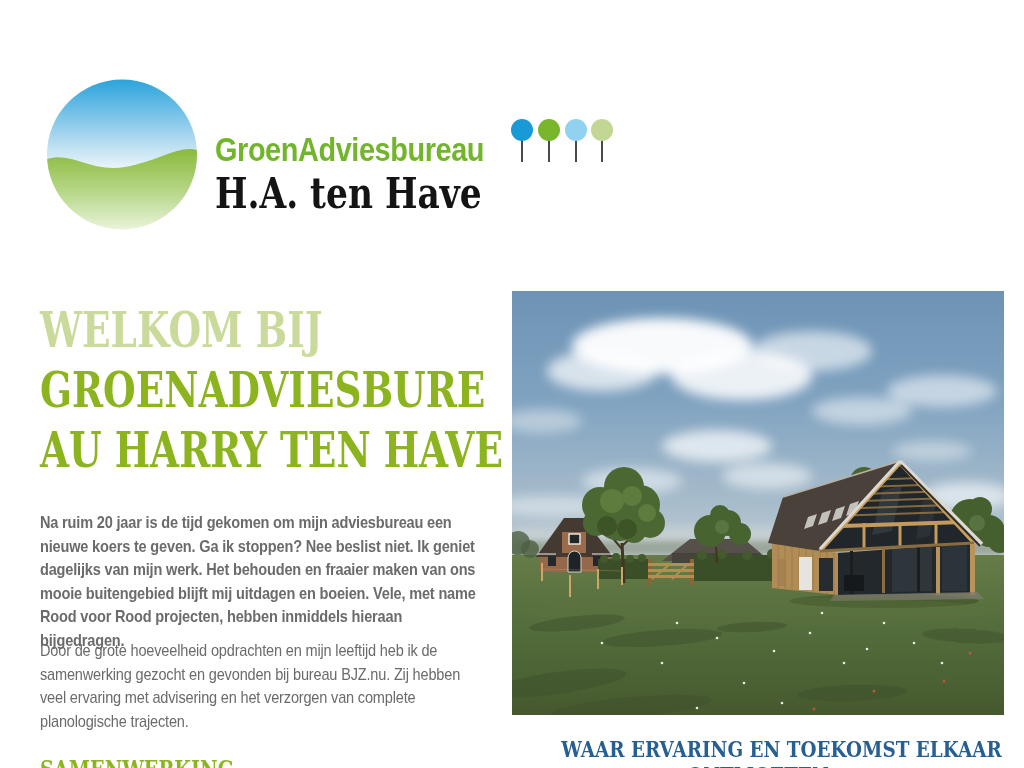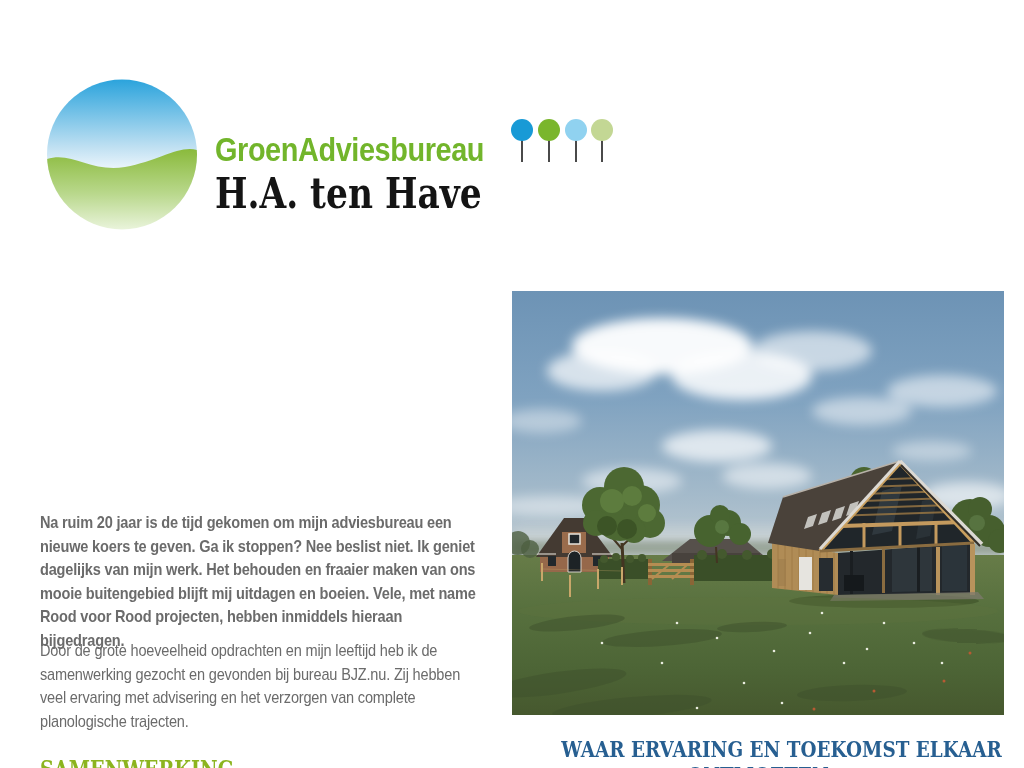--- a/index.html
+++ b/index.html
@@ -88,20 +88,25 @@
           <line x1="91" y1="22" x2="91" y2="45"></line>
         </g>
         <circle cx="11" cy="13" r="11" fill="#189ad6"></circle>
         <circle cx="38" cy="13" r="11" fill="#7ab62c"></circle>
         <circle cx="65" cy="13" r="11" fill="#90d2f0"></circle>
         <circle cx="91" cy="13" r="11" fill="#c3d794"></circle>
       </svg>
     </span>
   </a>
 
+  <h1 class="hero-heading">
+    <div class="hl hl-pale">WELKOM BIJ</div>
+    <div class="hl hl-green">GROENADVIESBURE</div>
+    <div class="hl hl-green">AU HARRY TEN HAVE</div>
+  </h1>
 
   <p class="para para-1">Na ruim 20 jaar is de tijd gekomen om mijn adviesbureau een nieuwe koers te geven. Ga ik stoppen? Nee beslist niet. Ik geniet dagelijks van mijn werk. Het behouden en fraaier maken van ons mooie buitengebied blijft mij uitdagen en boeien. Vele, met name Rood voor Rood projecten, hebben inmiddels hieraan bijgedragen.</p>
   <p class="para para-2">Door de grote hoeveelheid opdrachten en mijn leeftijd heb ik de samenwerking gezocht en gevonden bij bureau BJZ.nu. Zij hebben veel ervaring met advisering en het verzorgen van complete planologische trajecten.</p>
 
   <h2 class="section-heading">SAMENWERKING</h2>
 
   <figure class="hero-figure">
     <svg viewBox="0 0 492 424">
       <defs>
         <linearGradient id="sceneSky" x1="0" y1="0" x2="0" y2="1">

